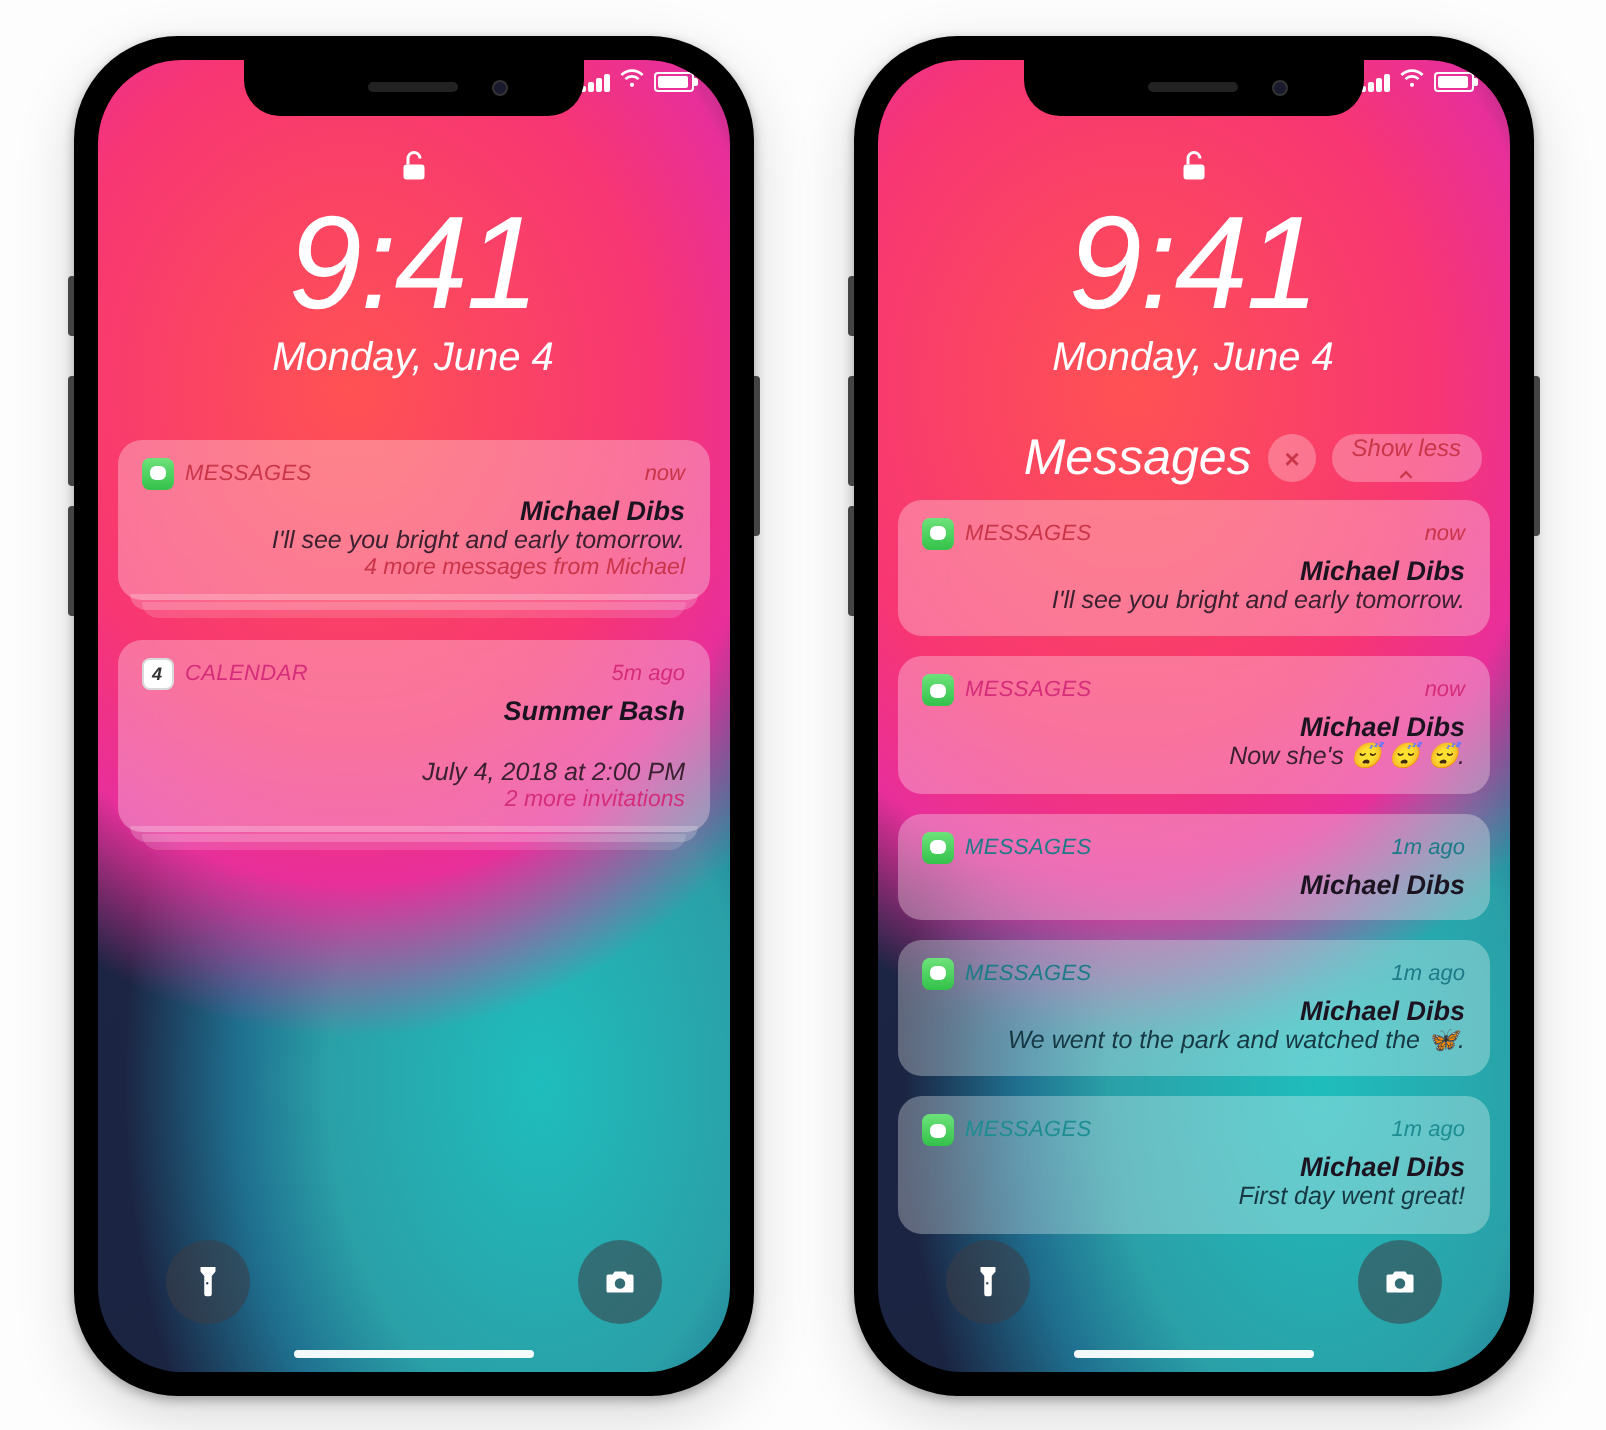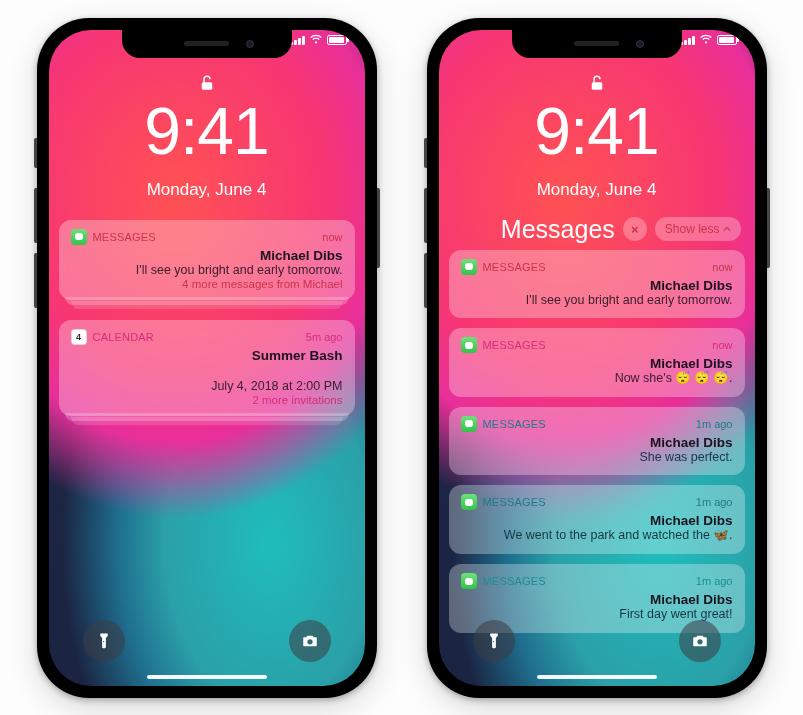--- a/index.html
+++ b/index.html
@@ -14,20 +14,21 @@
     gap: 50px;
   }
   .phone-frame {
     width: 340px;
     height: 680px;
     background: #000;
     border-radius: 52px;
     padding: 12px;
     box-shadow: 0 2px 6px rgba(0,0,0,0.3), 0 10px 30px rgba(0,0,0,0.15);
     position: relative;
+    font-style: italic;
   }
   .phone-frame::before {
     content:"";
     position:absolute;
     left:-3px; top:120px; width:3px; height:30px;
     background:#444; border-radius:2px 0 0 2px;
   }
   .phone-frame::after {
     content:"";
     position:absolute;
@@ -84,21 +85,21 @@
   .signal span:nth-child(4){height:9px;}
   .wifi { font-size:11px; }
   .batt { width:20px; height:10px; border:1px solid #fff; border-radius:2px; position:relative;}
   .batt::after{content:"";position:absolute;right:-3px;top:2px;width:2px;height:4px;background:#fff;border-radius:0 1px 1px 0;}
   .batt::before{content:"";position:absolute;left:1px;top:1px;bottom:1px;width:15px;background:#fff;border-radius:1px;}
 
   .lock-header { text-align:center; color:#fff; margin-top:42px;}
   .lock-icon { width:18px; height:22px; margin:0 auto 4px;}
   .lock-icon svg { width:100%; height:100%;}
   .time { font-size:66px; font-weight:200; line-height:1; letter-spacing:-1px;}
-  .date { font-size:17px; margin-top:16px; font-weight:400;}
+  .date { font-size:20px; margin-top:4px; font-weight:400;}
 
   .notif-area {
     position:absolute; left:10px; right:10px; top:190px; bottom:70px;
     overflow:hidden;
     text-align:right;
   }
   .notif-card {
     border-radius:12px;
     padding:9px 12px 10px;
     margin-bottom:10px;
@@ -145,21 +146,21 @@
   .close-btn {
     width:24px; height:24px; border-radius:50%;
     background:rgba(255,255,255,0.28); color:#c93549;
     display:flex; align-items:center; justify-content:center;
     font-size:13px; font-weight:600;
   }
   .showless-btn {
     height:24px; padding:0 10px; border-radius:12px;
     background:rgba(255,255,255,0.28); color:#c93549;
     font-size:12px; font-weight:500;
-    display:flex; align-items:center; gap:3px;
+    display:flex; align-items:center; gap:3px;flex-direction:column;
   }
   .showless-btn svg { width:8px; height:8px;}
 
   .bottom-controls {
     position:absolute; bottom:24px; left:0; right:0;
     display:flex; justify-content:space-between; padding:0 34px;
     z-index:10;
   }
   .round-btn {
     width:42px; height:42px; border-radius:50%;
@@ -323,21 +324,20 @@
         <div class="notif-body">Now she's 😴 😴 😴.</div>
       </div>
 
       <div class="notif-card teal-tint">
         <div class="notif-head">
           <div class="app-icon messages"></div>
           <span class="notif-app">MESSAGES</span>
           <span class="notif-time">1m ago</span>
         </div>
         <div class="notif-title">Michael Dibs</div>
-        <div class="notif-body">She was perfect.</div>
       </div>
 
       <div class="notif-card teal-tint">
         <div class="notif-head">
           <div class="app-icon messages"></div>
           <span class="notif-app">MESSAGES</span>
           <span class="notif-time">1m ago</span>
         </div>
         <div class="notif-title">Michael Dibs</div>
         <div class="notif-body">We went to the park and watched the 🦋.</div>

